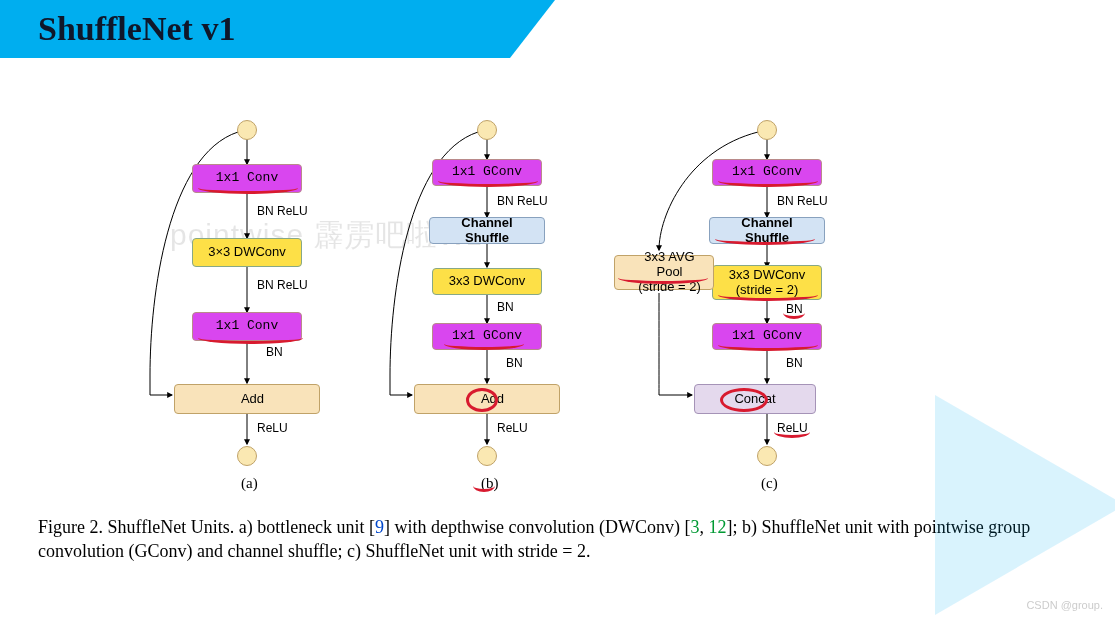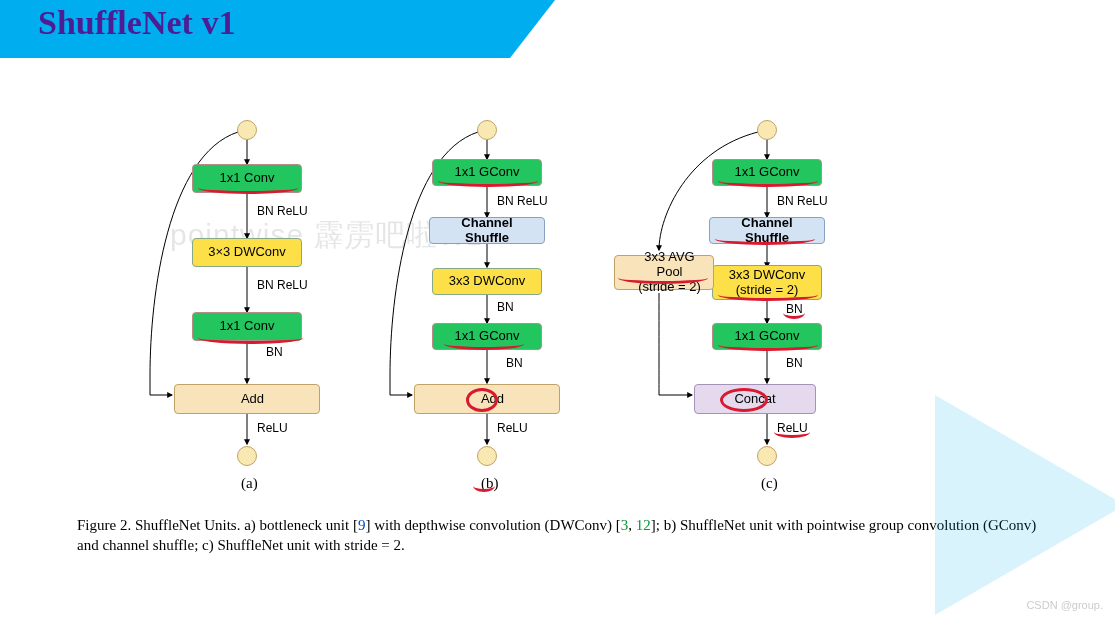--- a/index.html
+++ b/index.html
@@ -19,41 +19,41 @@
   }
   .header-bar::after {
     content: "";
     position: absolute;
     left: 510px;
     top: 0;
     border-top: 58px solid #00AEEF;
     border-right: 45px solid transparent;
   }
   .title {
-    color: #4c1d95;
+    color: #0f172a;
     font-weight: bold;
     font-size: 34px;
-    padding: 4px 0 0 38px;
+    padding: 10px 0 0 38px;
   }
   .canvas { position: absolute; top: 95px; left: 0; width: 1115px; height: 420px; }
   .box {
     position: absolute;
     border: 1px solid #555;
     border-radius: 4px;
     padding: 4px 8px;
     font-family: Helvetica, Arial, sans-serif;
     font-size: 13px;
     text-align: center;
     white-space: pre-line;
     line-height: 1.15;
     display: flex;
     align-items: center;
     justify-content: center;
   }
-  .pink   { background: #22c55e; border-color: #B98A8A; }
+  .pink   { background: #d946ef; border-color: #B98A8A; font-family: Liberation Mono, monospace; }
   .green  { background: #fde047; border-color: #87A887; }
   .blue   { background: #D3E3F4; border-color: #88A1BE; font-weight: bold; }
   .orange { background: #F9E3BA; border-color: #C0A268; padding-left: 19px; }
   .purple { background: #E4D9ED; border-color: #A593B7; }
   .circle {
     position: absolute;
     width: 20px; height: 20px;
     background: #FAE8B2;
     border: 1px solid #C0A268;
     border-radius: 50%;
@@ -66,24 +66,23 @@
   }
   .sublabel {
     position: absolute;
     font-family: "Times New Roman", serif;
     font-size: 15px;
   }
   .caption {
     position: absolute;
     left: 38px; right: 60px;
     top: 516px;
-    font-size: 15px;
+    font-size: 18px;
     line-height: 1.32;
     font-family: "Times New Roman", serif;
-    margin-left: 39px;
   }
   .ref-b { color: #0047CC; }
   .ref-g { color: #009933; }
   .watermark {
     position: absolute;
     left: 170px;
     top: 215px;
     font-size: 30px;
     color: rgba(0,0,0,0.10);
     font-family: Arial, sans-serif;

